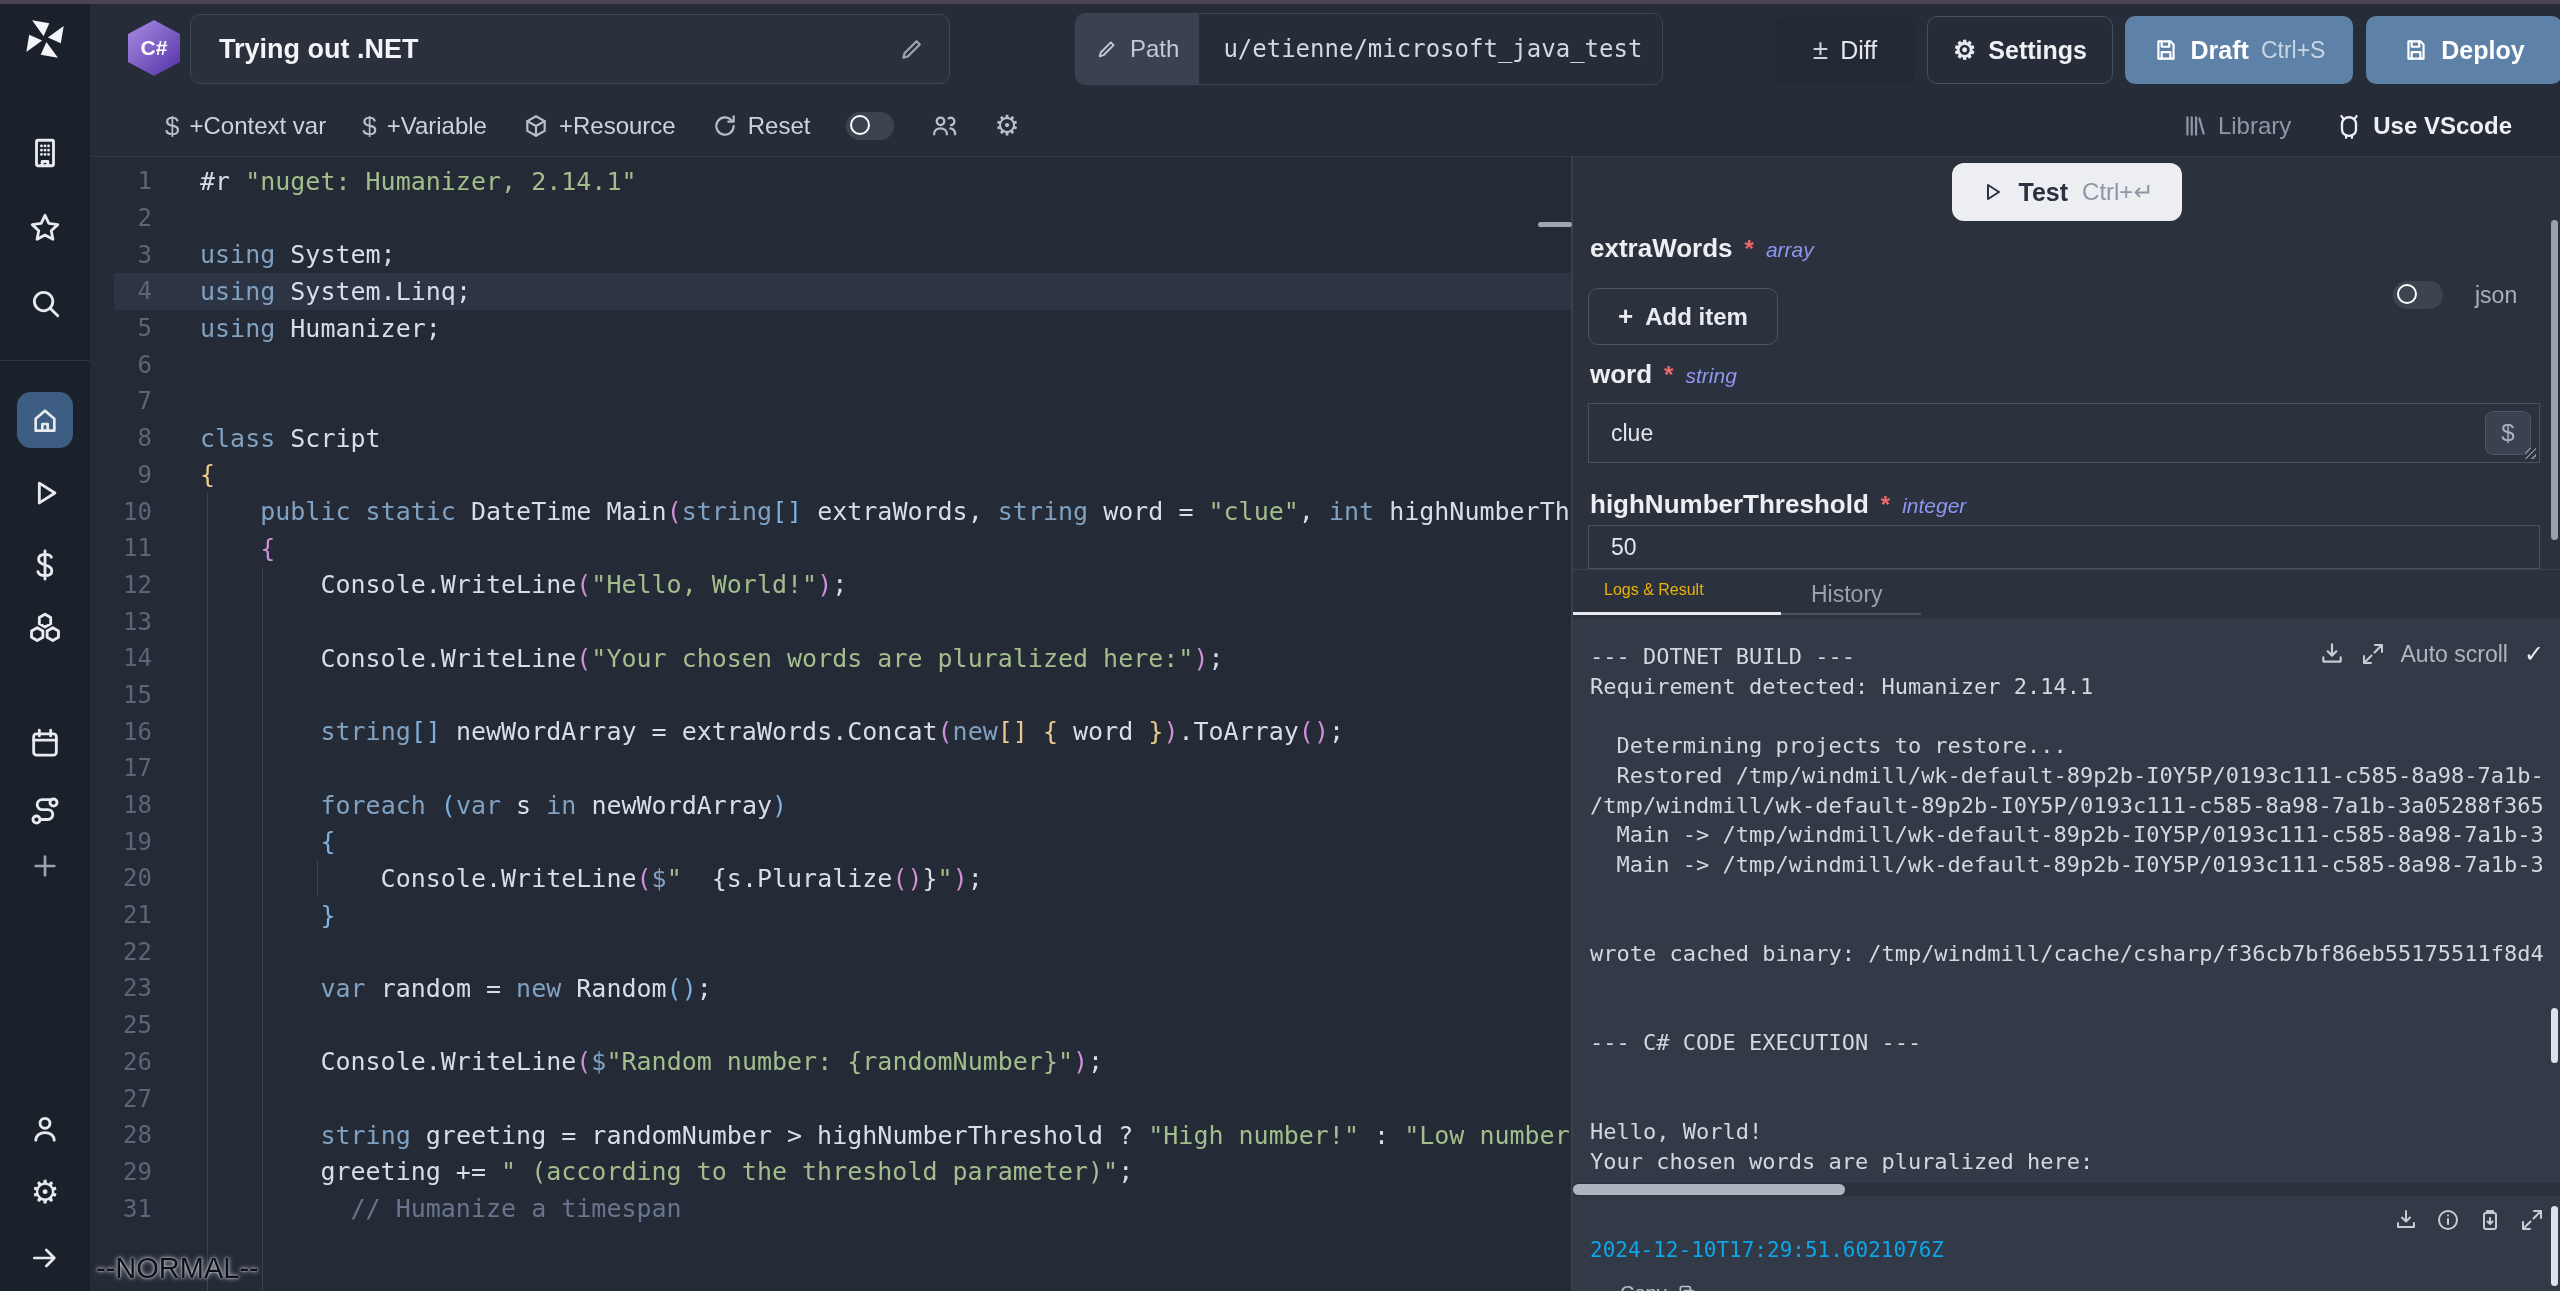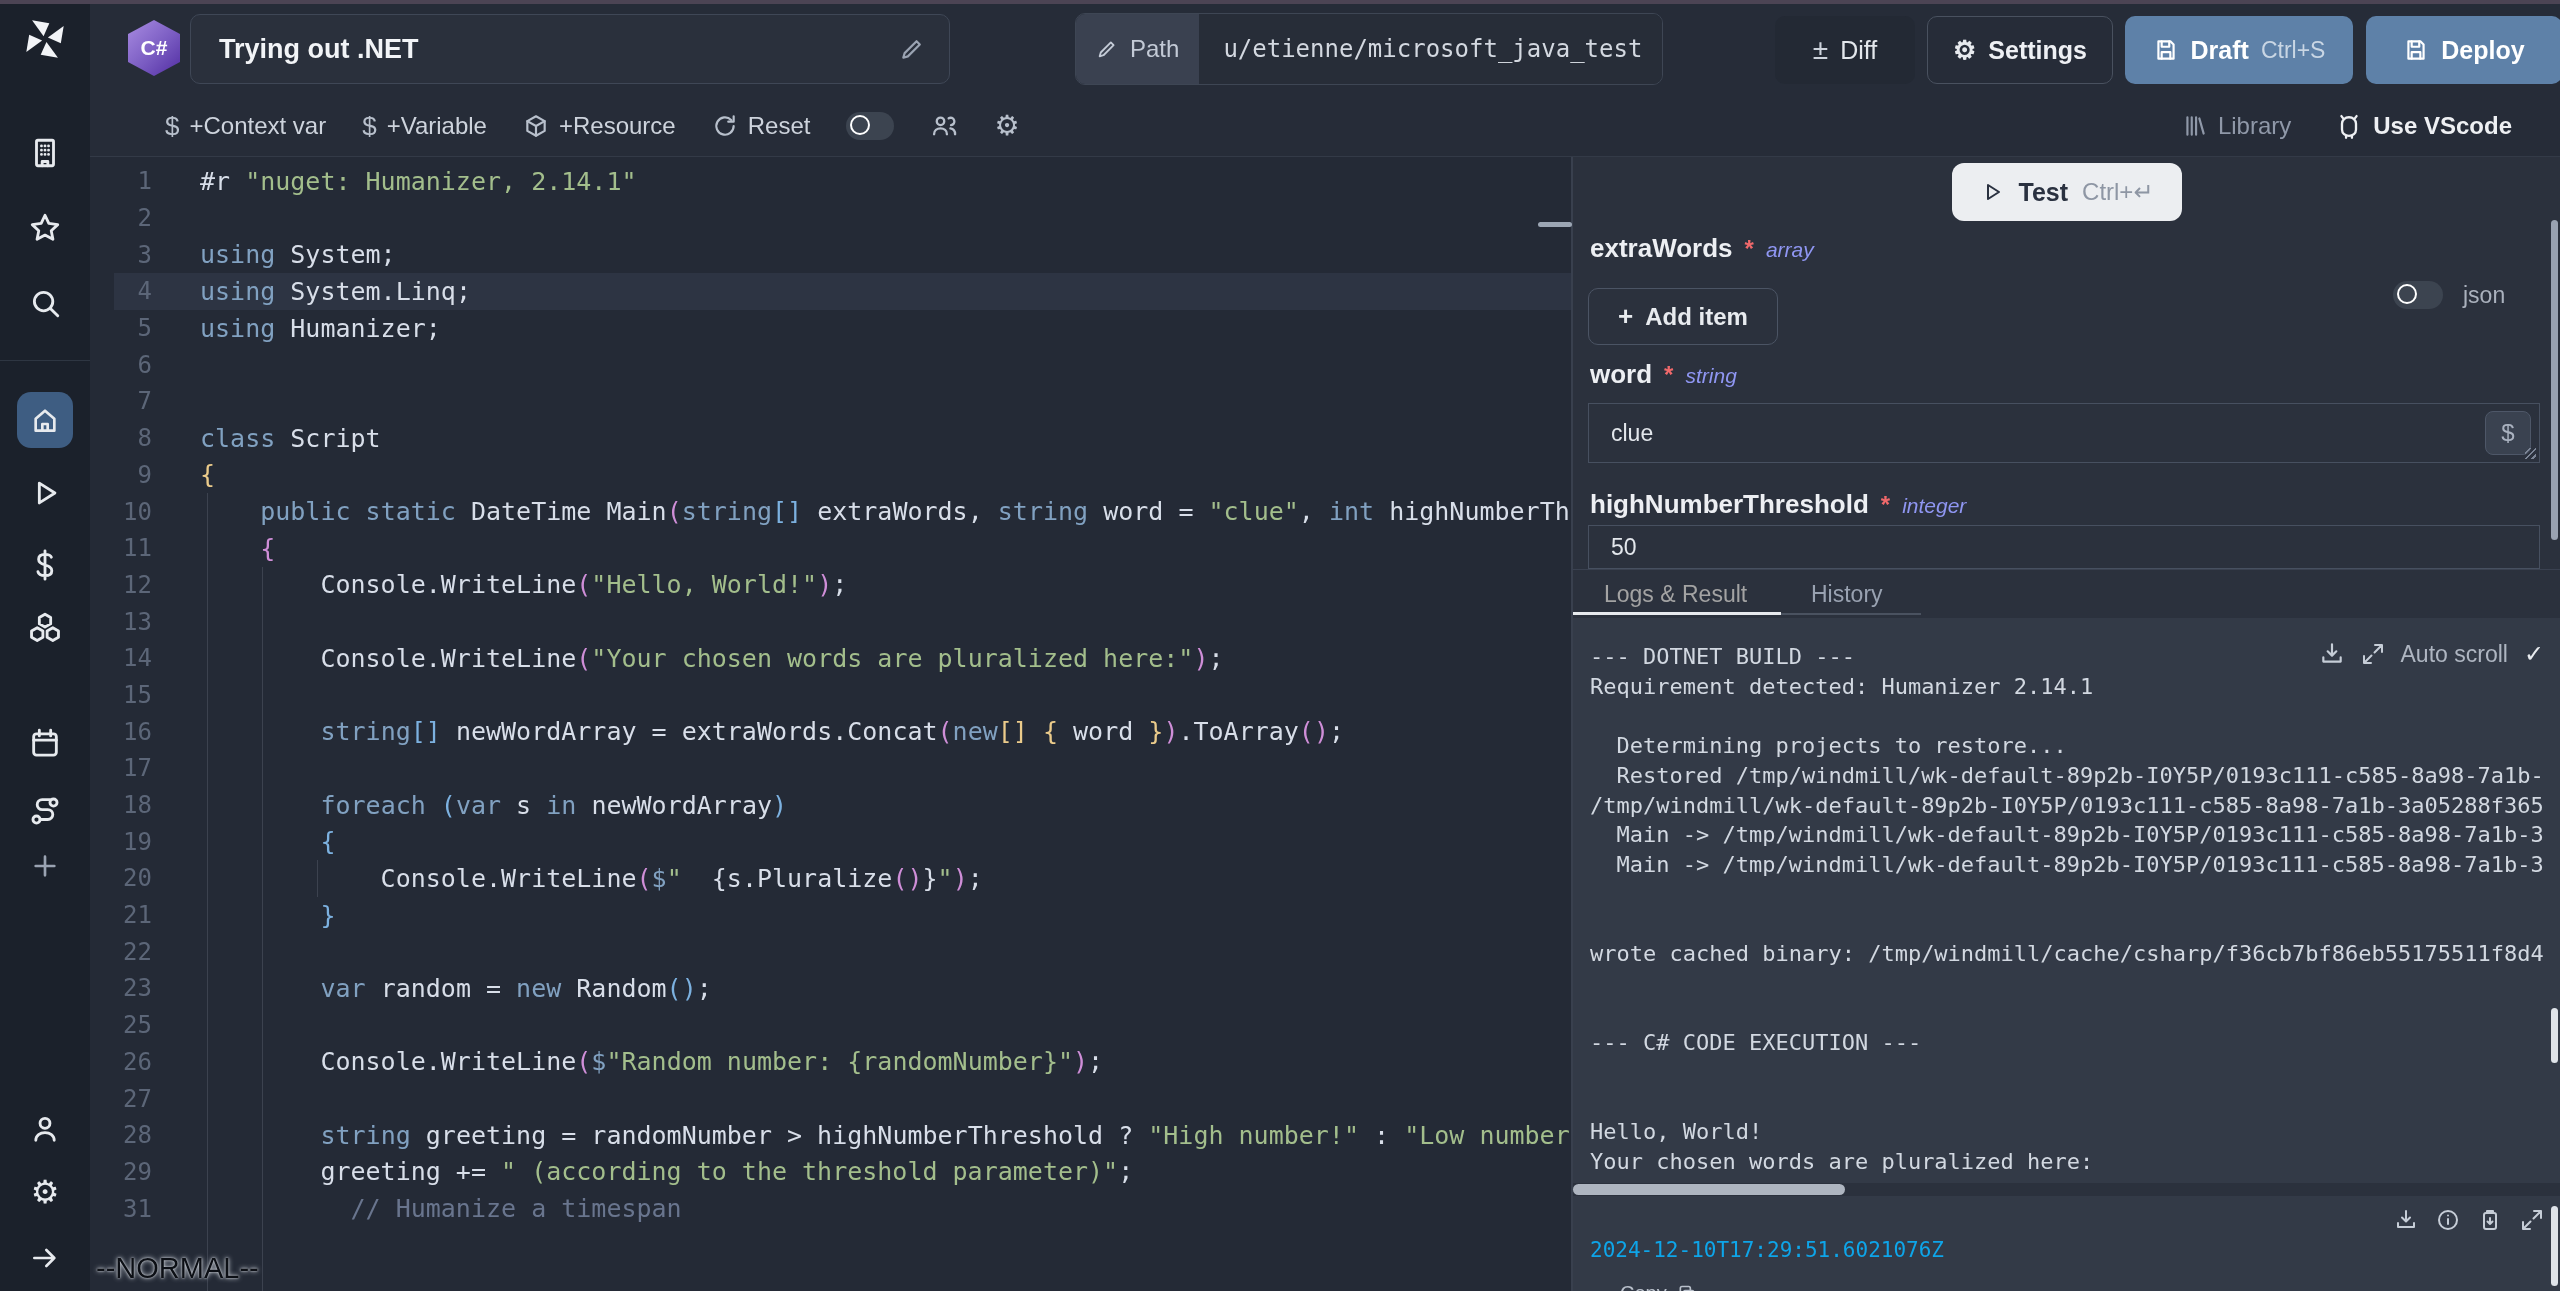--- a/index.html
+++ b/index.html
@@ -76,34 +76,34 @@
   
   #panel{left:1573px;top:157px;width:987px;height:1134px;background:#2b313d}
   #test-btn{left:379px;top:6px;width:230px;height:58px;background:#eceef1;border-radius:12px;
     display:flex;align-items:center;justify-content:center;gap:14px;cursor:pointer}
   #test-btn .lbl{font-size:25px;font-weight:700;color:#2a3140}
   #test-btn .sc{font-size:24px;color:#8e96a4}
   .field-label{position:absolute;left:17px;display:flex;align-items:baseline;gap:12px}
   .fname{font-size:26px;font-weight:700;color:#edeff3}
   .fstar{color:#f0696b;font-size:24px;font-weight:700}
   .ftype{font-style:italic;font-size:21px;color:#8f96f2}
-  #json-row{position:absolute;left:820px;top:124px;display:flex;align-items:center;gap:20px}
+  #json-row{position:absolute;left:820px;top:124px;display:flex;align-items:center;gap:32px}
   #json-label{font-size:23px;color:#aab1bd}
   #add-item-btn{left:15px;top:131px;width:190px;height:57px;border:1px solid #4b5464;border-radius:10px;
     display:flex;align-items:center;justify-content:center;gap:12px;font-size:24px;font-weight:600;color:#e8ebef;cursor:pointer}
   .input-box{position:absolute;left:15px;width:952px;border:1px solid #475060;border-radius:0;
     display:flex;align-items:center;padding-left:22px;font-size:23px;color:#e3e7ec}
   #word-input{top:246px;height:60px}
   #threshold-input{top:368px;height:44px}
   #dollar-btn{position:absolute;right:8px;top:7px;width:46px;height:44px;background:#3a4250;border:1px solid #4e5768;
     border-radius:8px;display:flex;align-items:center;justify-content:center;font-size:24px;color:#a9b1bf;cursor:pointer}
   #resize-corner{position:absolute;right:3px;bottom:3px;width:11px;height:11px;
     background:repeating-linear-gradient(135deg,transparent 0 3px,#7c8596 3px 4.5px)}
   #form-divider{left:0;top:412px;width:987px;height:1px;background:#3a4150}
-  #tab-logs{left:31px;top:424px;font-size:23px;color:#a3a3a3;cursor:pointer}
+  #tab-logs{left:31px;top:424px;font-size:16px;color:#eab308;cursor:pointer}
   #tab-history{left:238px;top:424px;font-size:23px;color:#99a2b1;cursor:pointer}
   #tab-underline-active{left:0;top:455px;width:208px;height:3px;background:#e7eaee}
   #tab-underline-rest{left:208px;top:456px;width:140px;height:2px;background:#4a5260}
   #form-vscroll{right:2px;top:63px;width:7px;height:320px;background:#99a2b1;border-radius:4px;cursor:grab}
 
   #log-area{left:0;top:461px;width:987px;height:572px;background:#333a47;overflow:hidden}
   #log-pre{position:absolute;left:17px;top:24px;width:964px;height:540px;overflow:hidden;
     font-family:"DejaVu Sans Mono",monospace;font-size:22px;line-height:29.7px;color:#d2d8e1;white-space:pre}
   #log-controls{position:absolute;right:16px;top:22px;display:flex;align-items:center;gap:16px;color:#c6cdd7}
   #autoscroll-label{font-size:23px;color:#aeb5c1}

